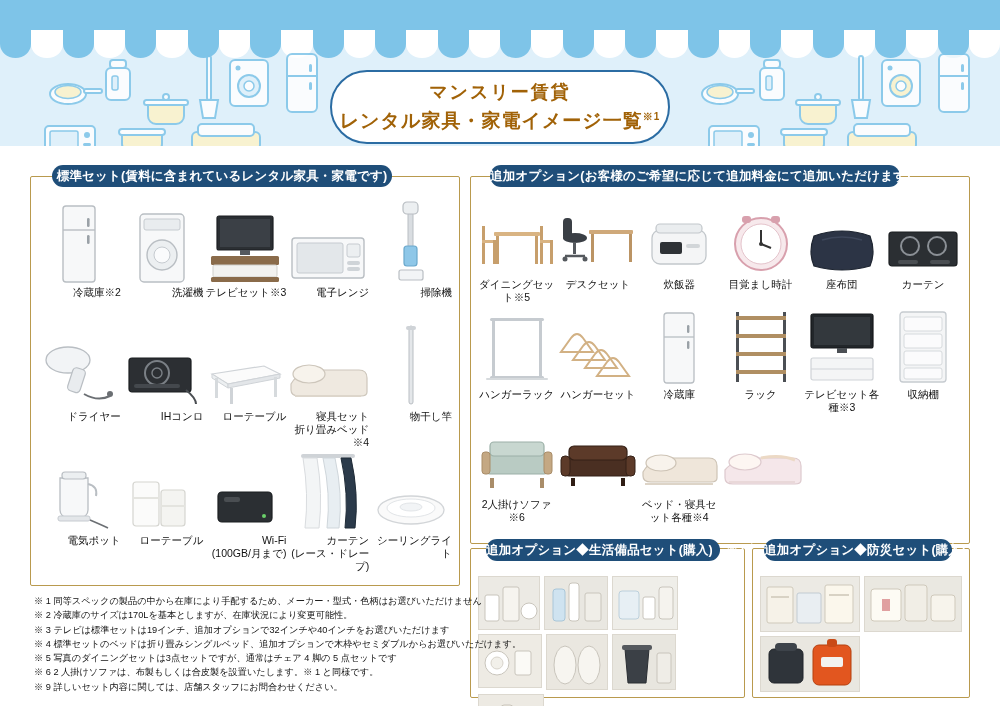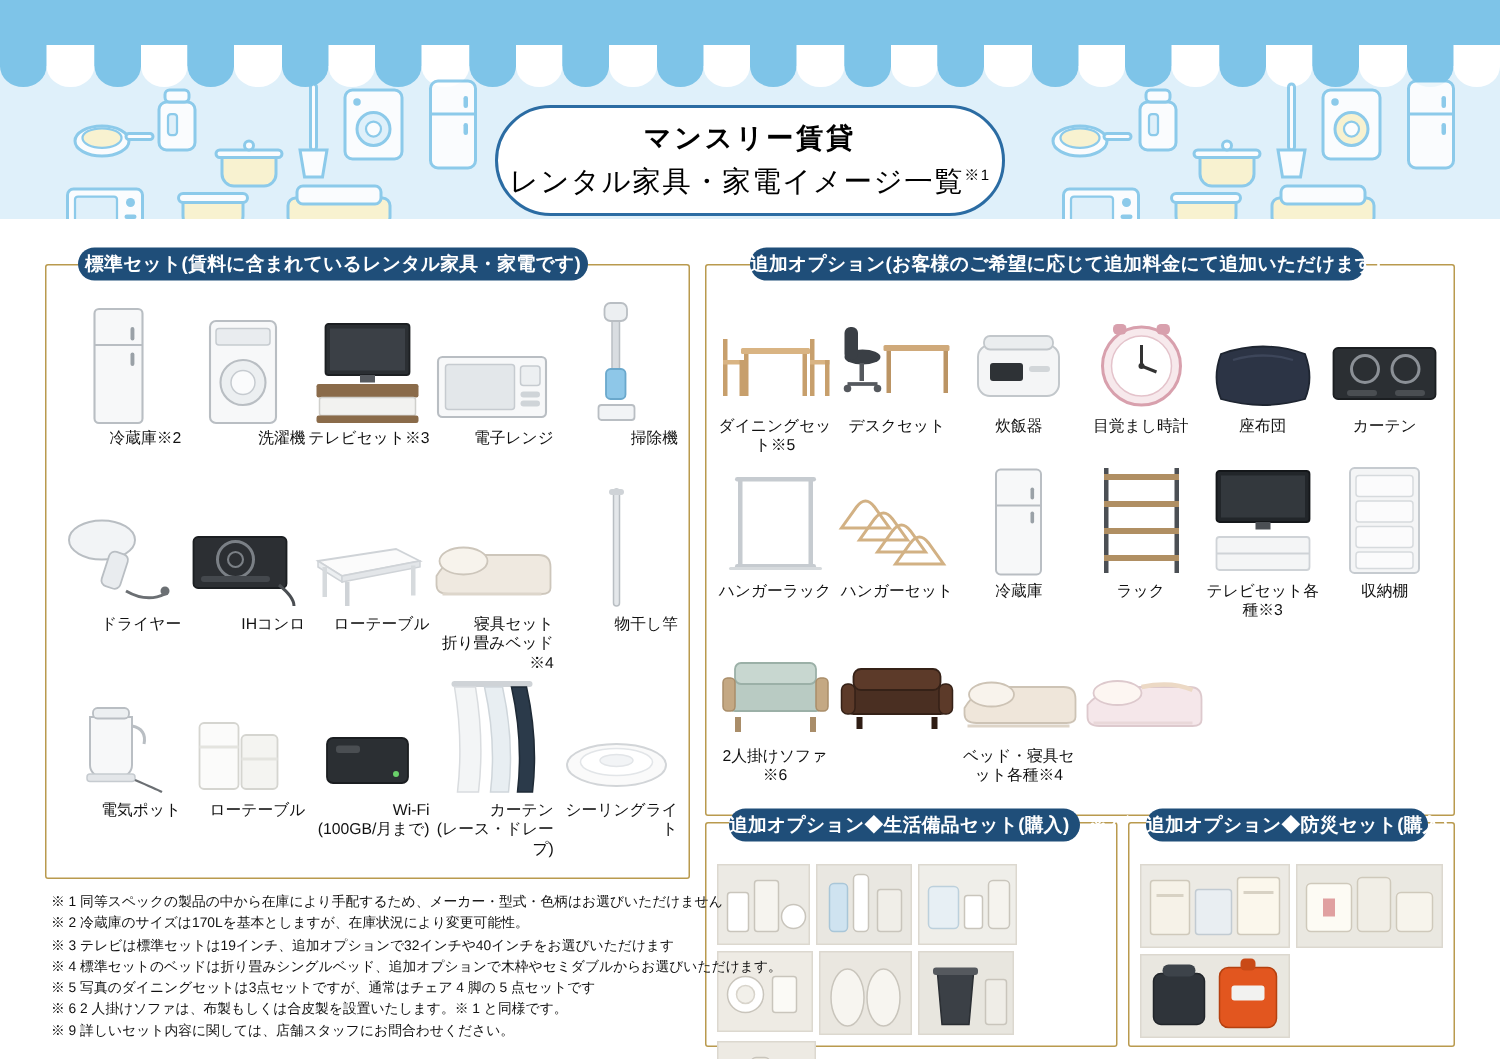--- a/index.html
+++ b/index.html
@@ -50,24 +50,24 @@
     position: absolute;
     left: 330px; top: 70px;
     width: 340px; height: 74px;
     background: #ffffff;
     border: 2px solid #2b6ca3;
     border-radius: 38px;
     text-align: center;
     display: flex;
     flex-direction: column;
     justify-content: center;
-    color: #000000;
+    color: #a16207;
   }
   .title-bubble .l1 { font-size: 18px; font-weight: bold; letter-spacing: 2px; }
-  .title-bubble .l2 { font-size: 19px; font-weight: normal; letter-spacing: 1px; margin-top: 4px; }
+  .title-bubble .l2 { font-size: 19px; font-weight: bold; letter-spacing: 1px; margin-top: 4px; }
   .title-bubble .l2 sup { font-size: 10px; }
 
   .banner-icons { position: absolute; top: 46px; left: 0; width: 1000px; height: 100px; }
   .bicon { position: absolute; opacity: .85; }
   .bicon svg { display: block; }
 
   
   .panel {
     position: absolute;
     border: 1.5px solid #b99a4e;
@@ -85,21 +85,21 @@
     line-height: 22px;
     text-align: center;
     white-space: nowrap;
     letter-spacing: .2px;
   }
 
   #panel-standard { left: 30px; top: 176px; width: 430px; height: 410px; }
   #title-standard { left: 52px; top: 165px; width: 340px; }
 
   #panel-options { left: 470px; top: 176px; width: 500px; height: 368px; }
-  #title-options  { left: 500px; top: 165px; width: 410px; }
+  #title-options  { left: 490px; top: 165px; width: 410px; }
 
   #panel-living { left: 470px; top: 548px; width: 275px; height: 150px; }
   #title-living { left: 486px; top: 539px; width: 234px; }
 
   #panel-disaster { left: 752px; top: 548px; width: 218px; height: 150px; }
   #title-disaster { left: 764px; top: 539px; width: 188px; }
 
   
   .grid { position: absolute; display: flex; flex-wrap: wrap; }
   .cell { text-align: center; }

